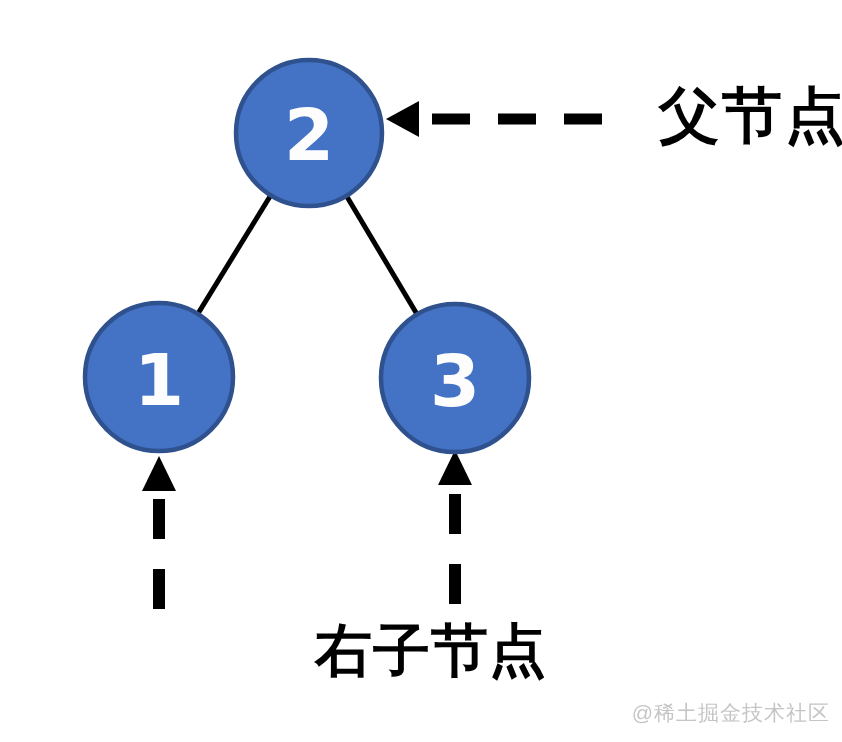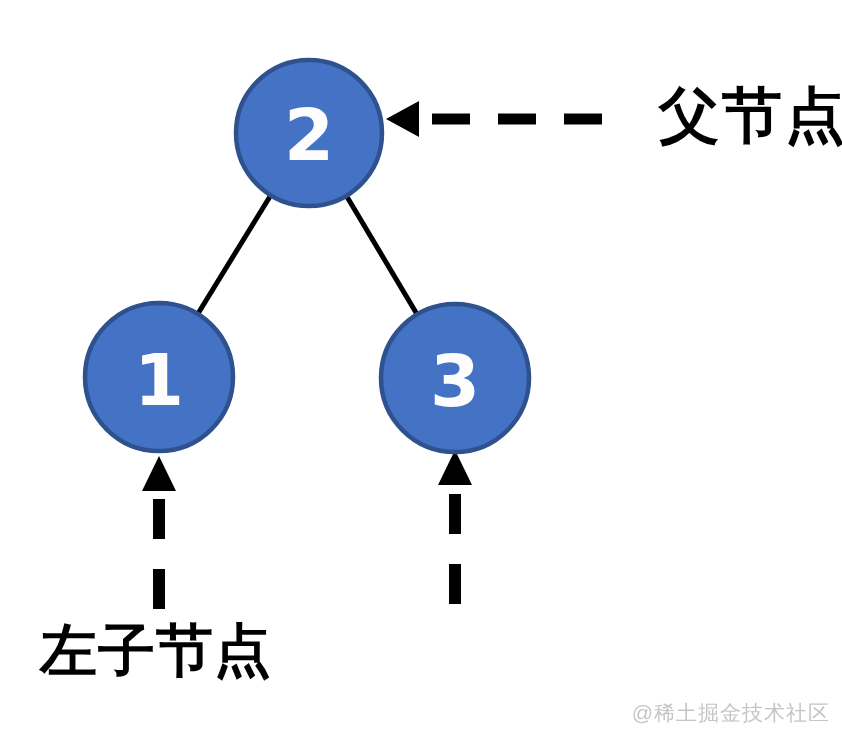--- a/index.html
+++ b/index.html
@@ -101,18 +101,18 @@
     <circle class="node-circle" cx="159" cy="377" r="74" fill="#4472c4"></circle>
     <circle class="node-circle" cx="455" cy="378" r="74" fill="#4472c4"></circle>
 
     <text class="node-num" x="309" y="135">2</text>
     <text class="node-num" x="159" y="380">1</text>
     <text class="node-num" x="455" y="381">3</text>
   </svg>
 
   <div class="cn-label label-parent">父节点</div>
 
-  <div class="cn-label label-left-child">左子节点</div>
 
+  <div class="cn-label label-right-child">右子节点</div>
 
   <div class="watermark">@稀土掘金技术社区</div>
 
 </div>
 
 </body></html>

